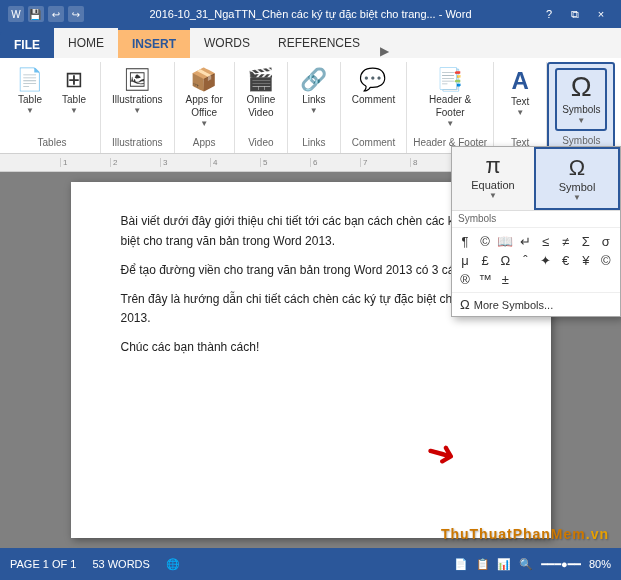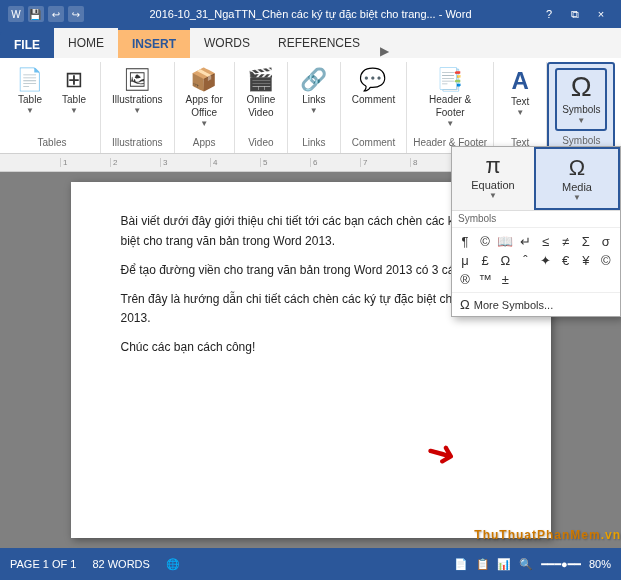--- a/index.html
+++ b/index.html
@@ -171,22 +171,22 @@
       font-size: 11px;
       justify-content: space-between;
     }
     .status-left { display: flex; gap: 16px; align-items: center; }
     .status-right { display: flex; align-items: center; gap: 8px; }
 
     
     .watermark {
       position: absolute;
       bottom: 6px;
-      right: 0;
-      font-size: 12px;
+      right: 12px;
+      font-size: 14px;
       font-weight: bold;
       color: #e8a000;
       letter-spacing: 1px;
       text-shadow: 1px 1px 2px rgba(0,0,0,0.3);
       pointer-events: none;
     }
     .watermark span { color: #cc7700; }
 
     
     .symbols-popup {
@@ -404,21 +404,21 @@
 
     <div class="symbols-popup">
       <div class="symbols-popup-header">
         <div class="sym-top-btn">
           <span class="sym-top-icon">π</span>
           <span>Equation</span>
           <span class="drop-arrow">▼</span>
         </div>
         <div class="sym-top-btn active">
           <span class="sym-top-icon">Ω</span>
-          <span>Media</span>
+          <span>Symbol</span>
           <span class="drop-arrow">▼</span>
         </div>
       </div>
       <div class="sym-popup-label">Symbols</div>
       <div class="sym-grid">
         <div class="sym-cell">¶</div>
         <div class="sym-cell">©</div>
         <div class="sym-cell">📖</div>
         <div class="sym-cell">↵</div>
         <div class="sym-cell">≤</div>
@@ -457,34 +457,34 @@
       <div class="ruler-mark">7</div>
       <div class="ruler-mark">8</div>
     </div>
   </div>
 
   <div class="doc-area" style="position:relative;">
     <div class="doc-page">
       <p>Bài viết dưới đây giới thiệu chi tiết tới các bạn cách chèn các ký tự đặc biệt cho trang văn bản trong Word 2013.</p>
       <p>Để tạo đường viền cho trang văn bản trong Word 2013 có 3 cách sau:</p>
       <p>Trên đây là hướng dẫn chi tiết cách chèn các ký tự đặc biệt cho Word 2013.</p>
-      <p>Chúc các bạn cách công!</p>
+      <p>Chúc các bạn thành cách!</p>
     </div>
 
     <div class="red-arrow">➜</div>
 
     <div class="watermark">
       <span>ThuThuatPhanMem</span><span style="color:#e8a000;">.vn</span>
     </div>
   </div>
 
   <div class="status-bar">
     <div class="status-left">
       <span>PAGE 1 OF 1</span>
-      <span>82 WORDS</span>
+      <span>53 WORDS</span>
       <span>🌐</span>
     </div>
     <div class="status-right">
       <span>📄</span>
       <span>📋</span>
       <span>📊</span>
       <span>🔍</span>
       <span>━━━●━━</span>
       <span>80%</span>
     </div>

